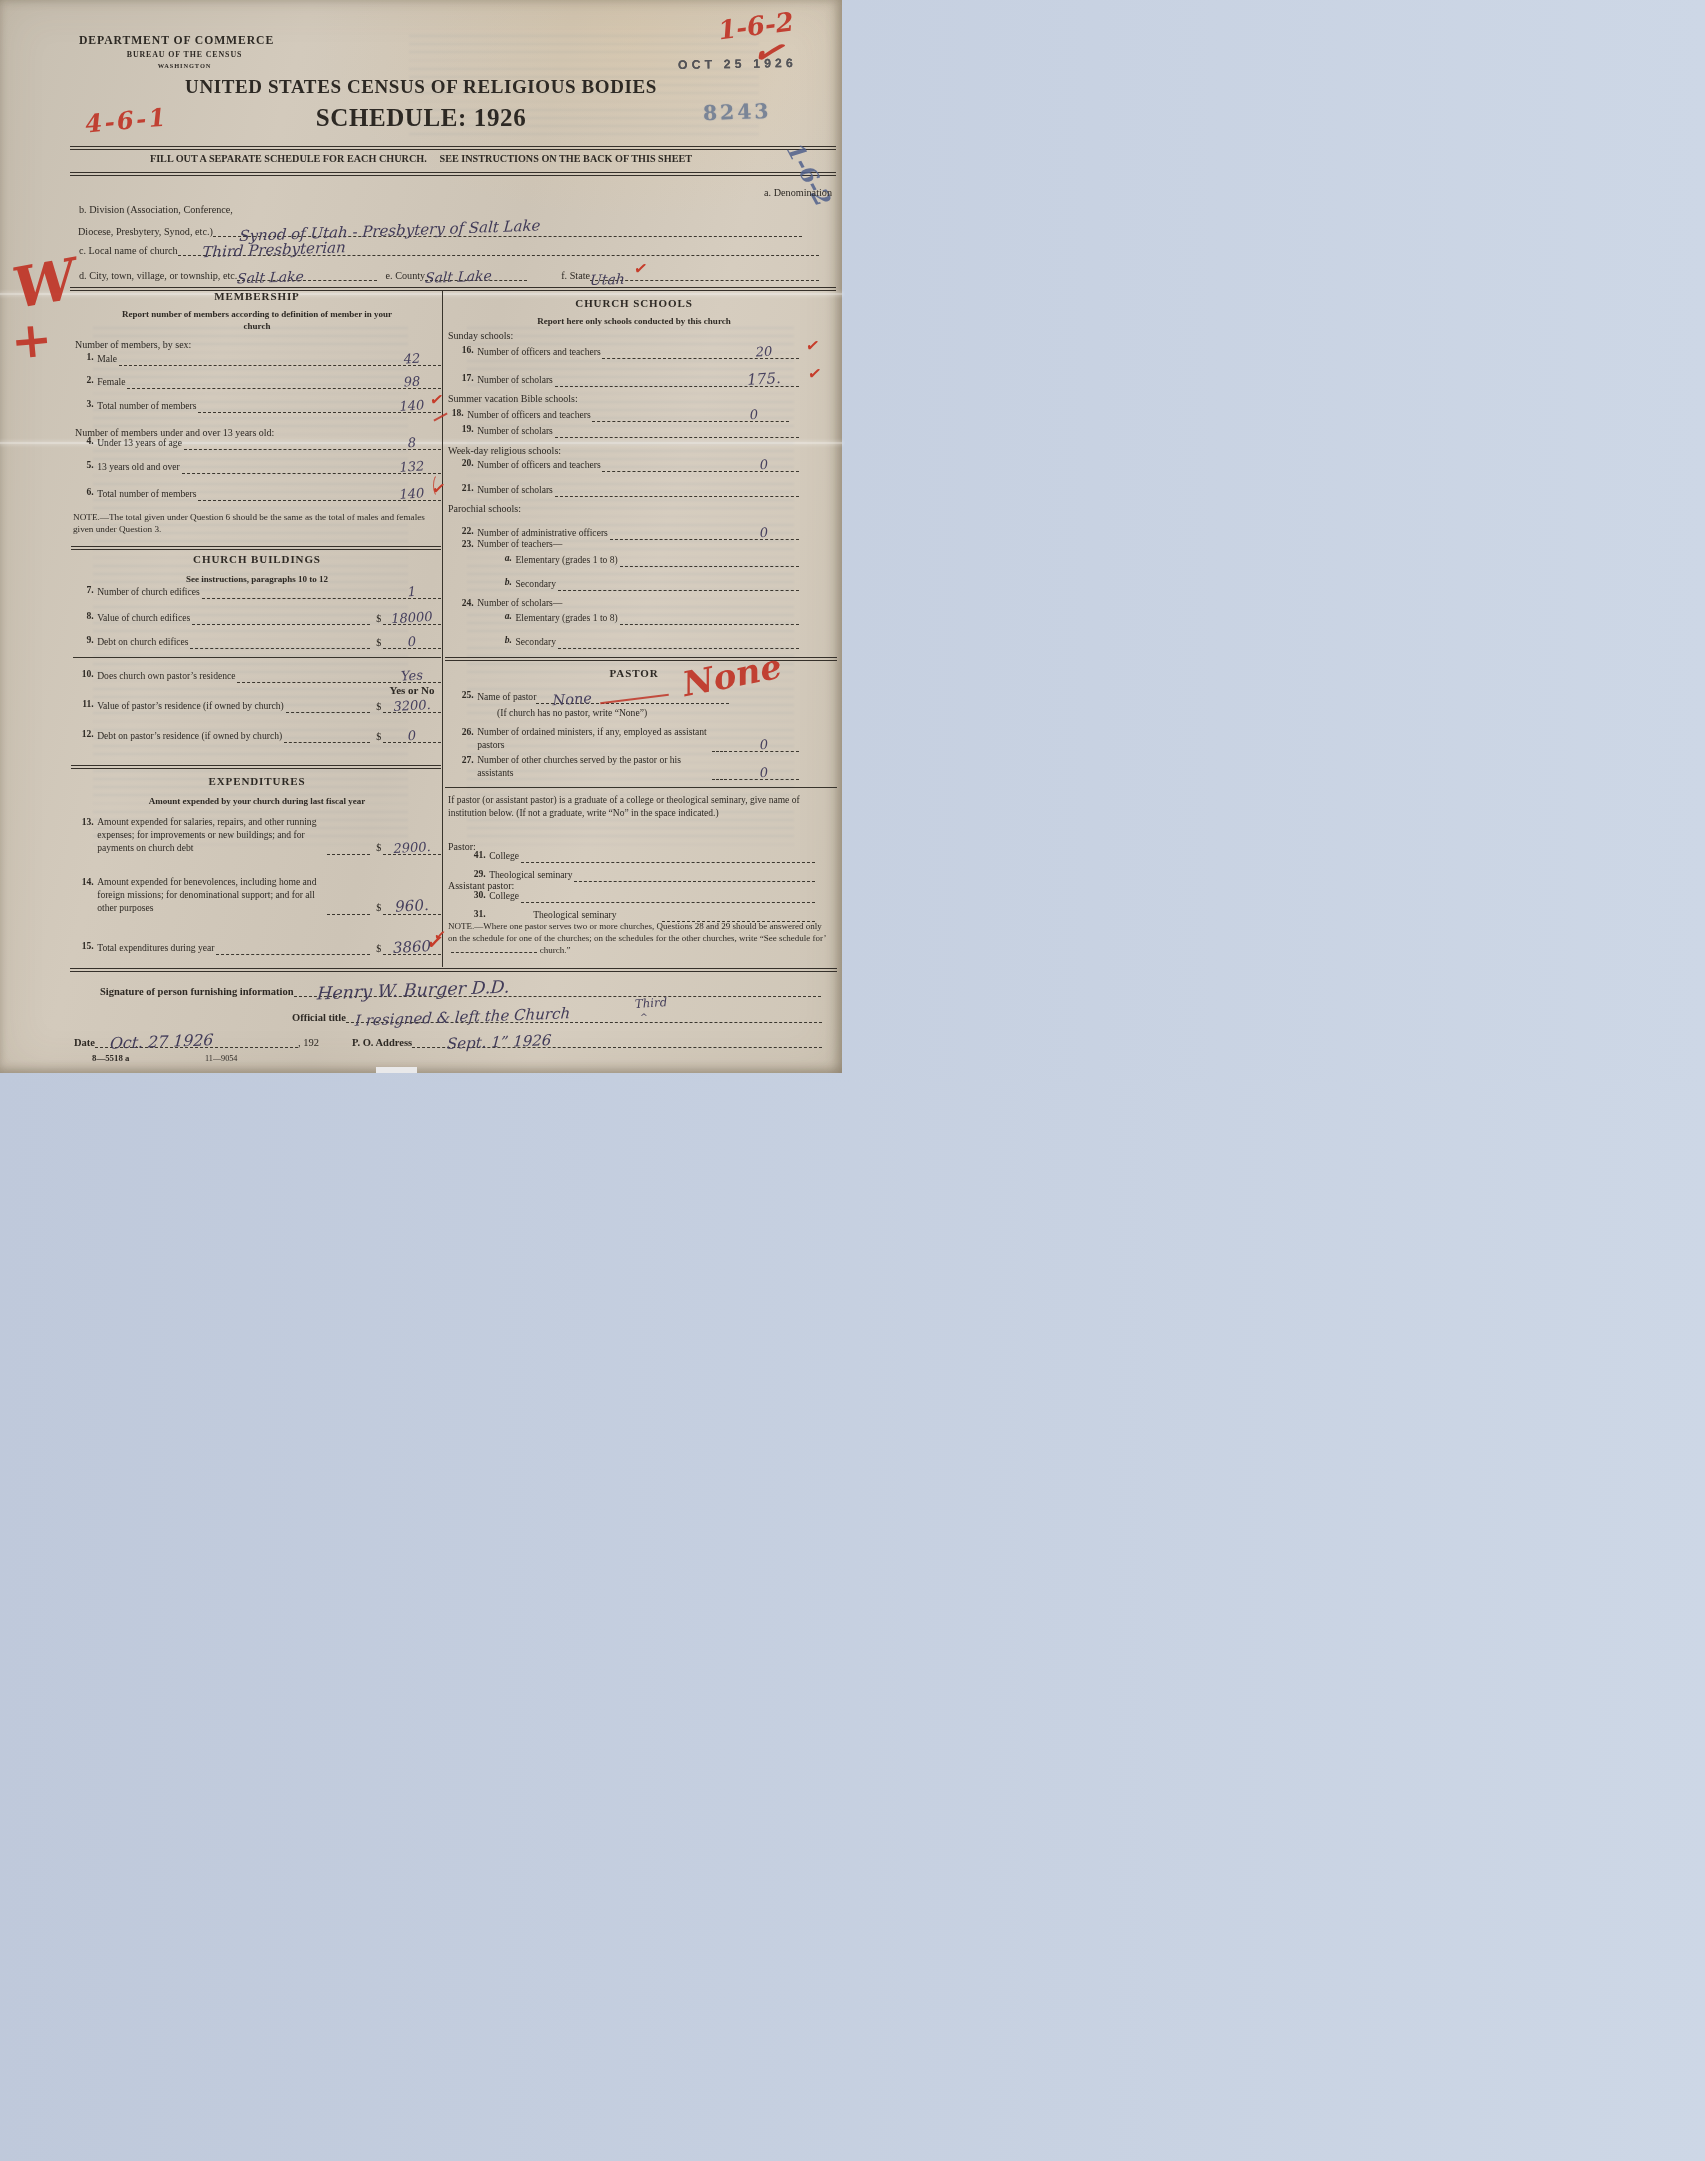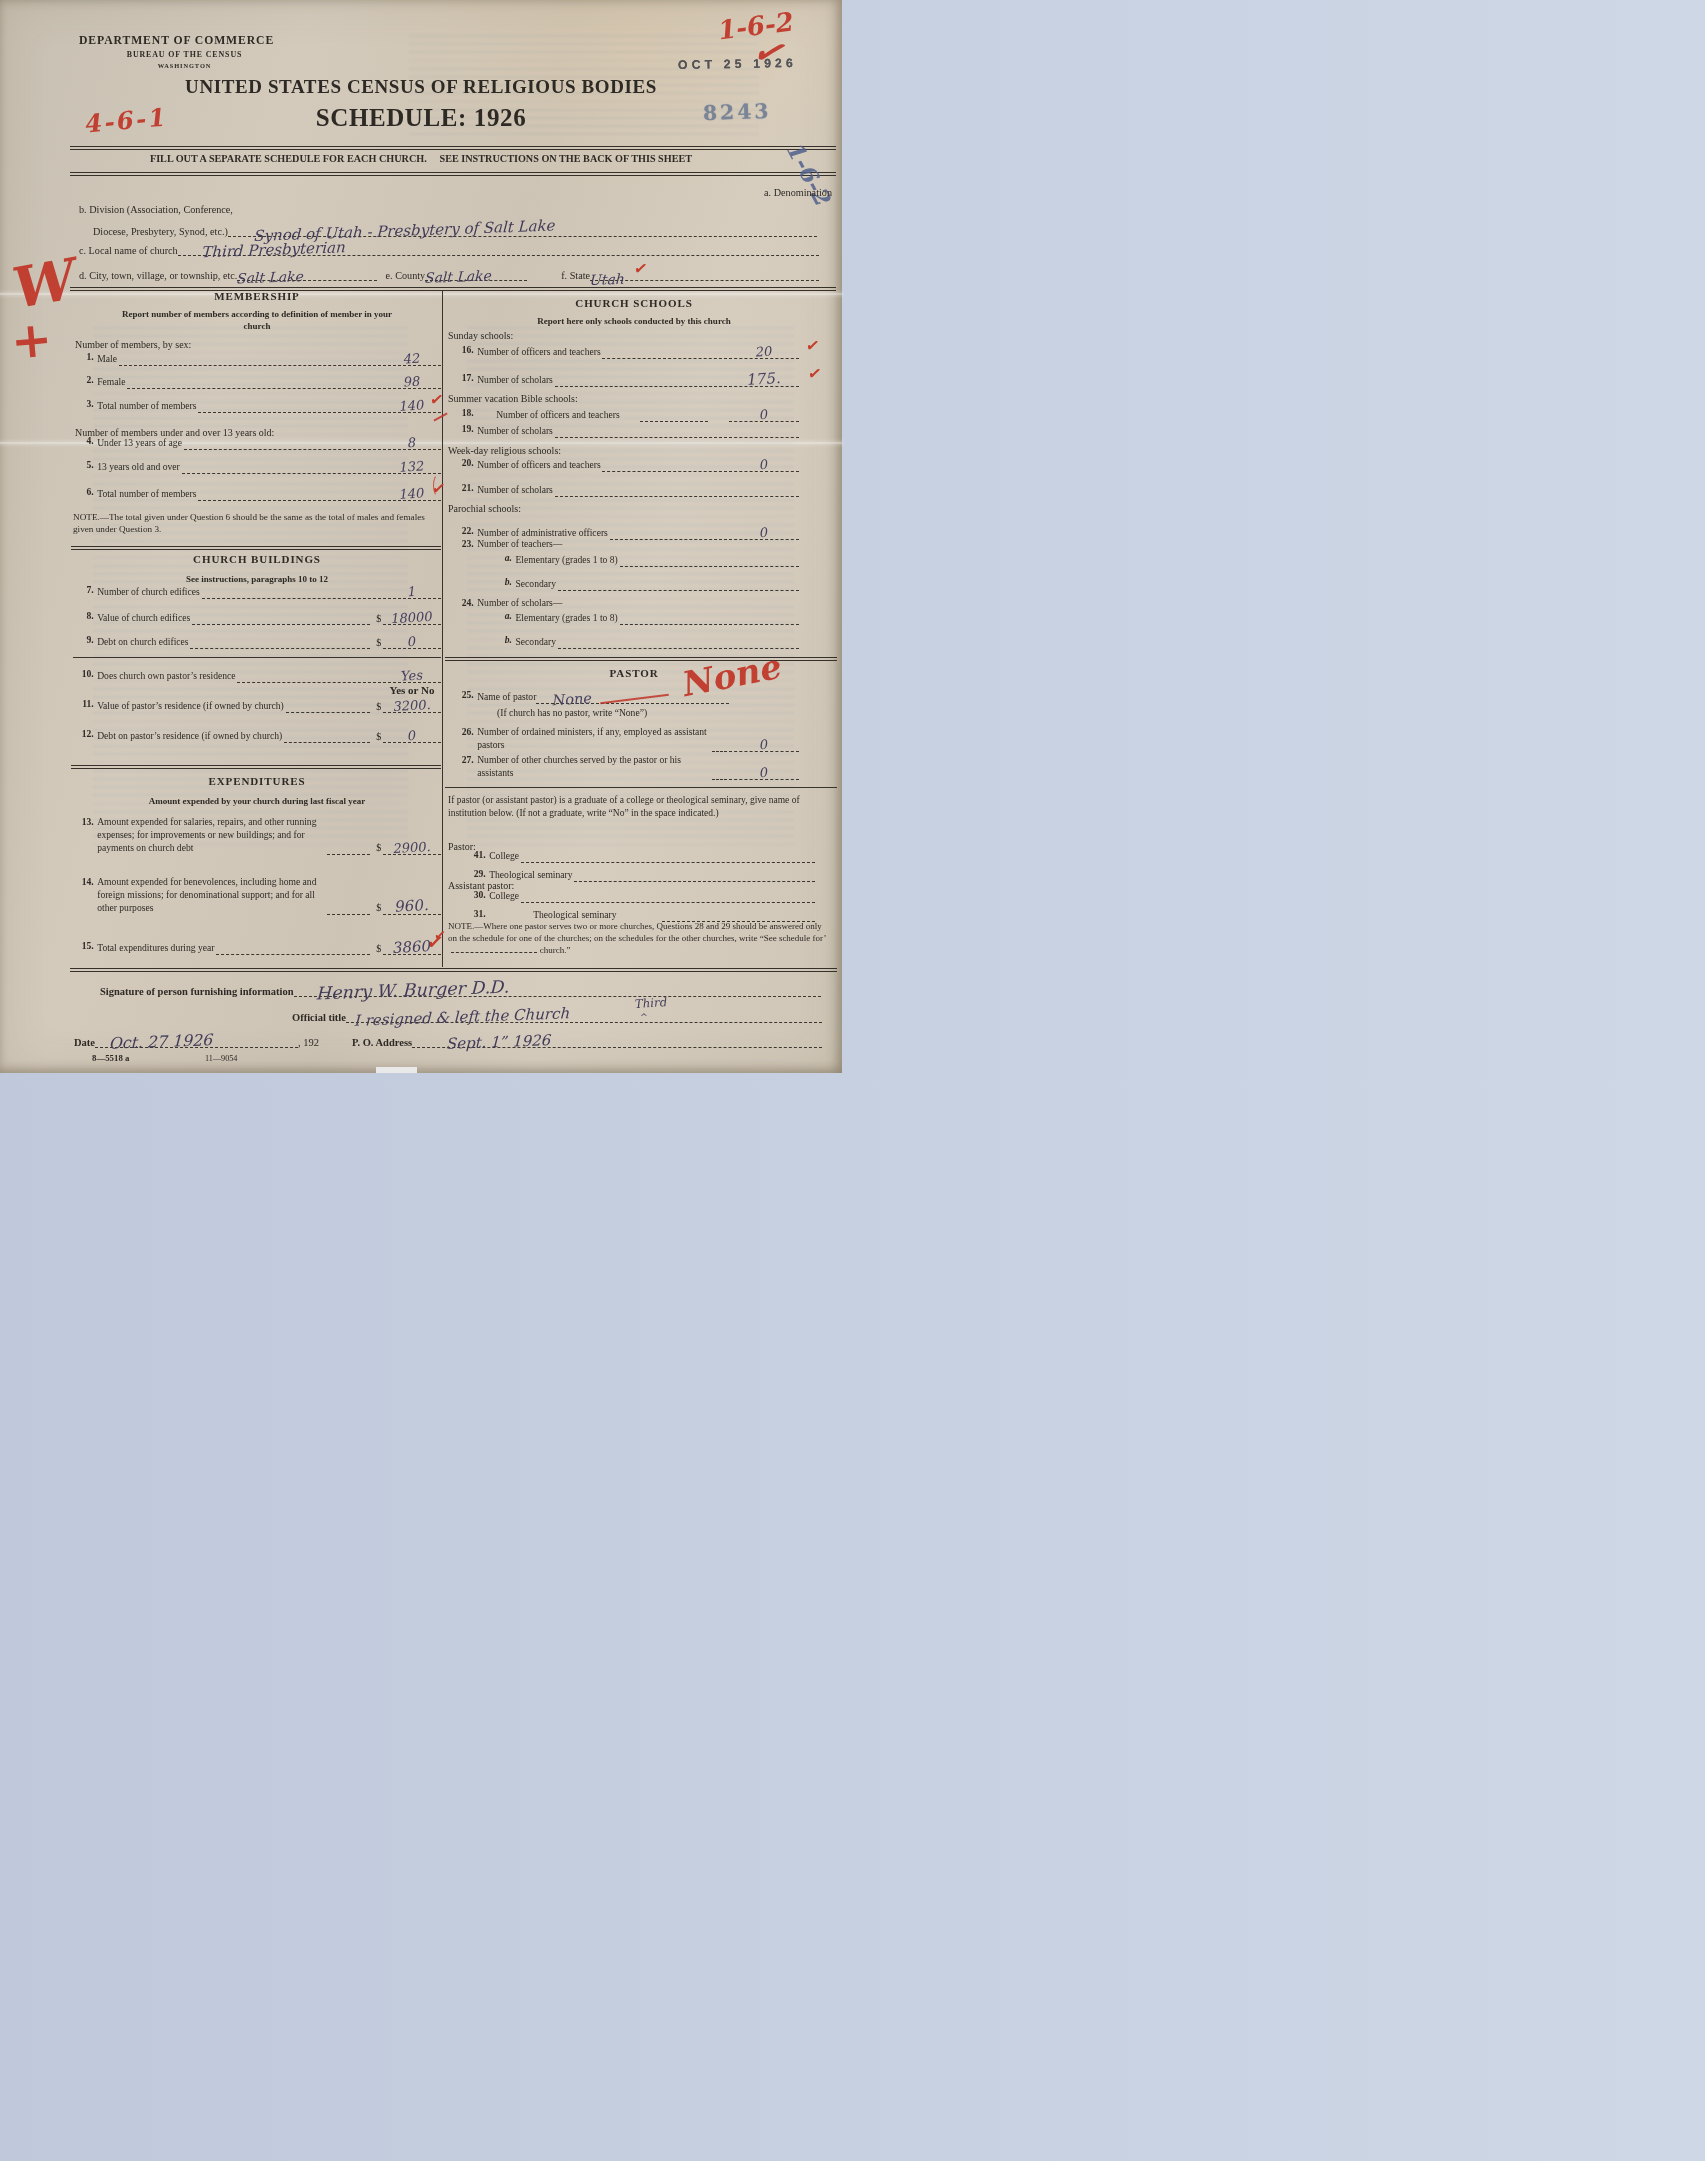--- a/index.html
+++ b/index.html
@@ -95,21 +95,21 @@
 
   <div class="bluehand" style="left:776px;top:161px;font-size:23px;transform:rotate(62deg);">1-6-2</div>
 
   <div class="frow" style="left:92px;top:187px;width:740px;flex-direction:column;">
     <span class="flabel">a. Denomination</span>
     <span class="fslot fgrow">
       <i class="fhv hv-left" style="left:17.5px;right:auto;">Presbyterian</i>
     </span>
   </div>
   <div class="p" style="left:79px;top:204px;font-size:10.2px;">b. Division (Association, Conference,</div>
-  <div class="frow" style="left:93px;top:221px;width:724px;">
+  <div class="frow" style="left:78px;top:221px;width:724px;">
     <span class="flabel">Diocese, Presbytery, Synod, etc.)</span>
     <span class="fslot fgrow">
       <i class="fhv hv-left" style="left:10.5px;right:auto;font-size:15px;">Synod of Utah - Presbytery of Salt Lake</i>
     </span>
   </div>
   <div class="frow" style="left:79px;top:240px;width:740px;">
     <span class="flabel">c. Local name of church</span>
     <span class="fslot fgrow">
       <i class="fhv hv-left" style="left:8.2px;right:auto;font-size:15px;">Third Presbyterian</i>
     </span>
@@ -305,21 +305,21 @@
     <span class="qn">17.</span>
     <span class="ql">Number of scholars</span>
     <span class="lead"></span>
     <span class="slot w120">
         <i class="hv" style="font-size:15px;">175.</i>
       </span>
   </div>
   <div class="tick" style="left:808px;top:364px;">✓</div>
 
   <div class="group" style="left:448px;top:393px;">Summer vacation Bible schools:</div>
-  <div class="q" style="left:455px;top:407px;width:344px;gap:19px;">
+  <div class="q" style="left:445px;top:407px;width:344px;">
     <span class="qn">18.</span>
     <span class="ql">Number of officers and teachers</span>
     <span class="lead"></span>
     <span class="slot w120">
         <i class="hv">0</i>
       </span>
   </div>
   <div class="strike" style="left:433px;top:416px;width:15px;transform:rotate(-28deg);"></div>
   <div class="q" style="left:455px;top:423px;width:344px;">
     <span class="qn">19.</span>

